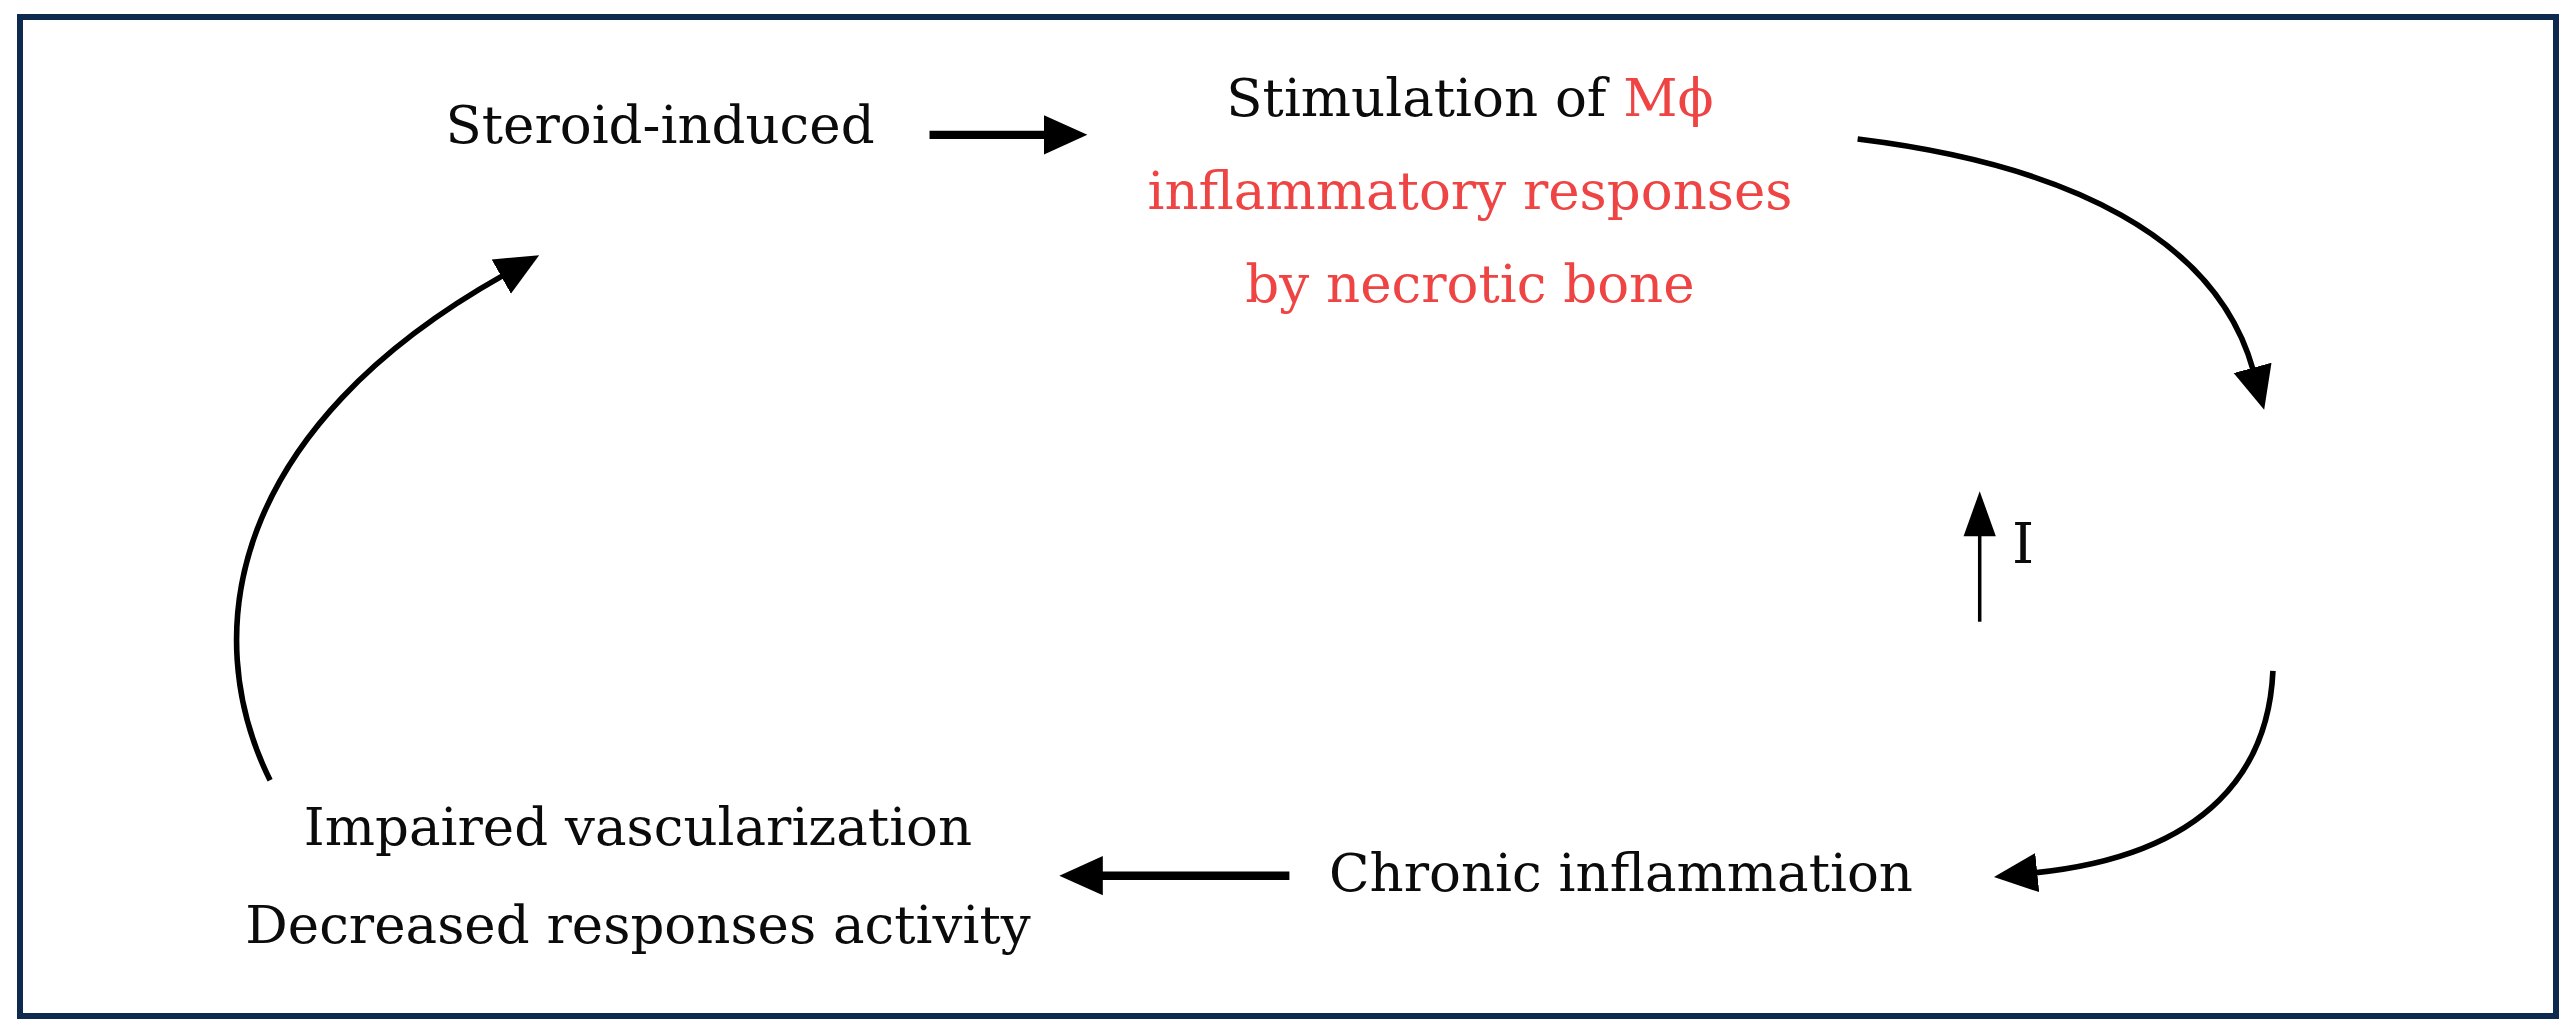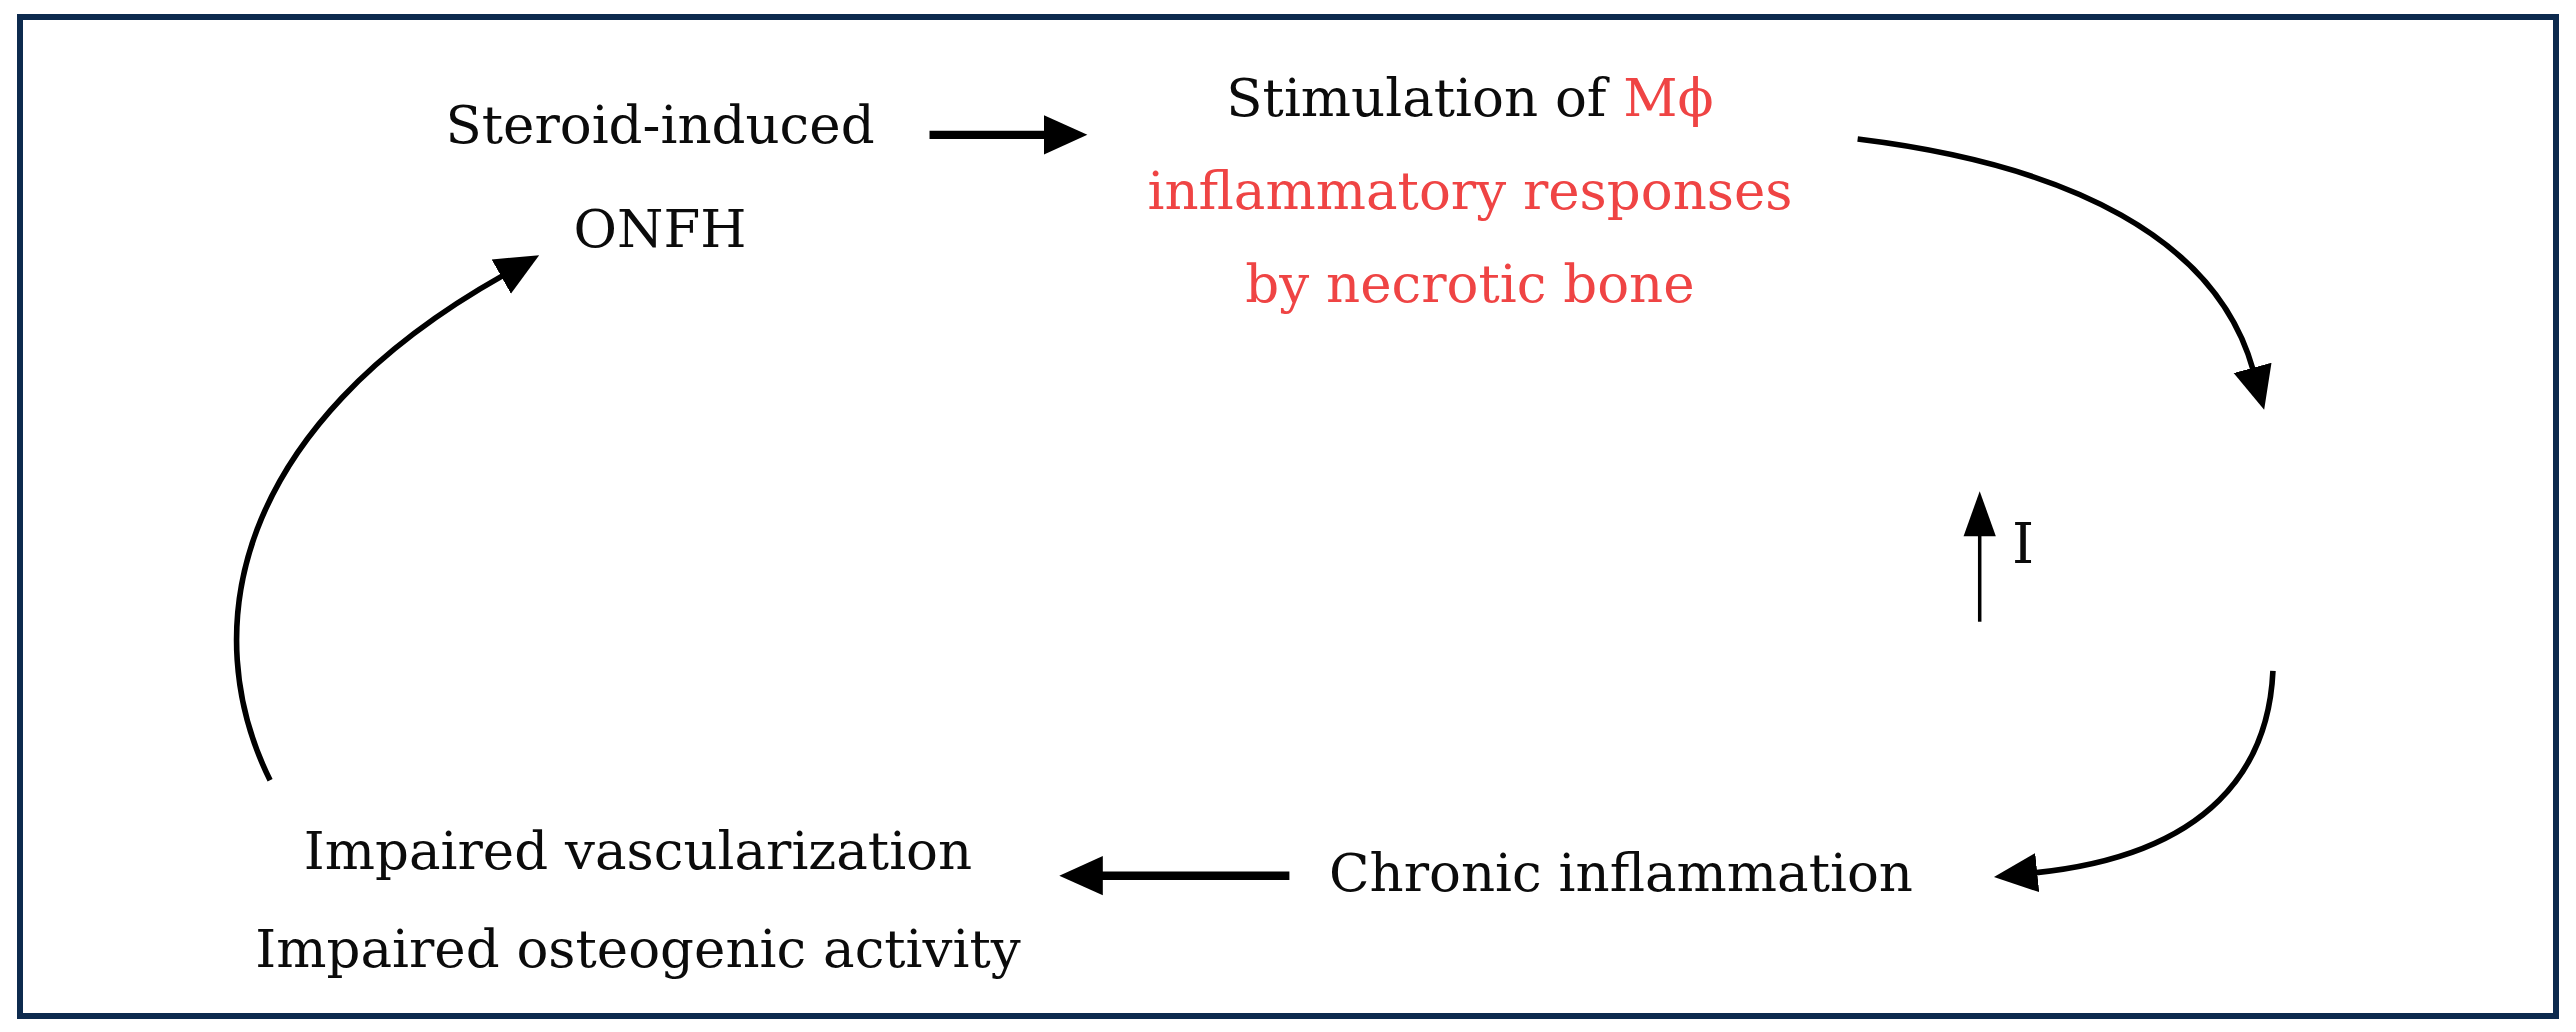--- a/index.html
+++ b/index.html
@@ -77,43 +77,40 @@
     <g>
       <line x1="2822" y1="886" x2="2822" y2="756" stroke="#000000" stroke-width="5"></line>
       <polygon points="2822,700 2799,764 2845,764" fill="#000000"></polygon>
     </g>
   </svg>
 
   <div class="node" style="left:239px; top:73px; width:842px; line-height:104px;">
     <div>
       <span class="ink-black">Steroid-induced</span>
     </div>
-    <div>
-      <span class="ink-black">ONFH</span>
-    </div>
   </div>
 
   <div class="node node-stimulation" style="left:1049px; top:51px; width:842px;">
     <div>
       <span class="ink-black">Stimulation of </span><span class="ink-navy">Mϕ</span>
     </div>
     <div class="ink-navy">inflammatory responses</div>
     <div class="ink-navy">by necrotic bone</div>
   </div>
 
   <div class="node node-m1" style="left:1996px; top:467px; width:561px;">
   </div>
 
   <span class="increase-label">I</span>
 
   <div class="node" style="left:1270px; top:824px; width:702px;">
     <div class="ink-black">Chronic inflammation</div>
   </div>
 
-  <div class="node" style="left:217px; top:802px; width:842px;">
+  <div class="node" style="left:217px; top:778px; width:842px;">
     <div class="ink-black">Impaired vascularization</div>
-    <div class="ink-black">Impaired osteogenic activity</div>
+    <div class="ink-black">Decreased responses activity</div>
   </div>
 
   <div class="frame"></div>
 
 </div>
 
 
 </body></html>

